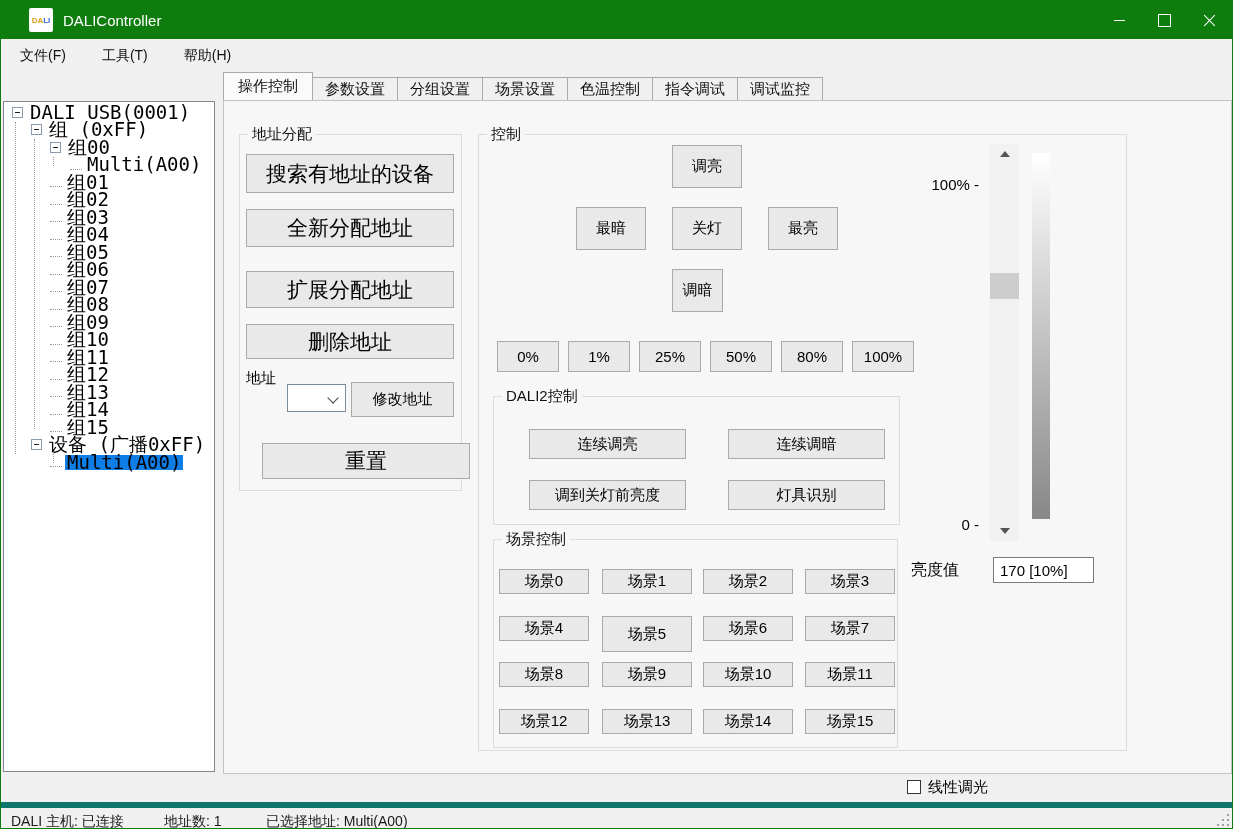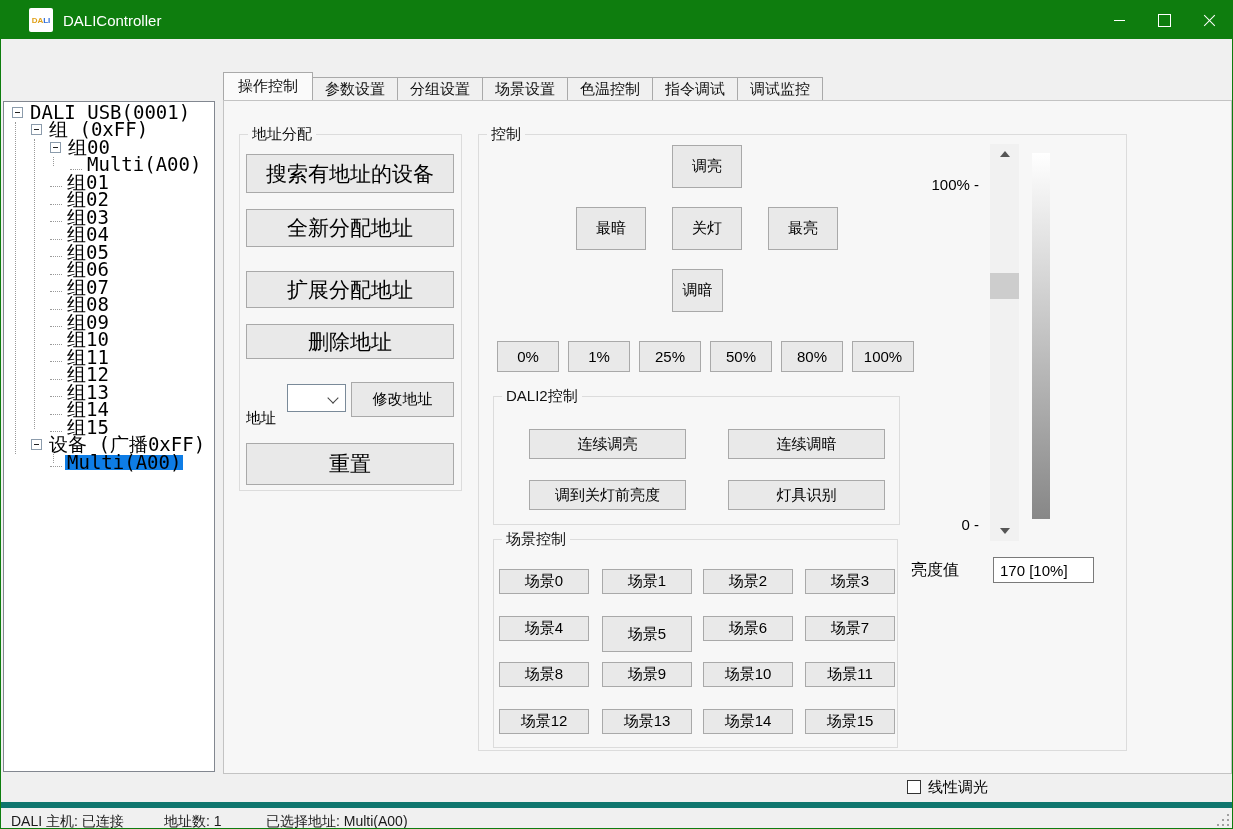--- a/index.html
+++ b/index.html
@@ -86,20 +86,25 @@
         </div>
       <div class="win-btn">
           <div class="glyph-max"></div>
         </div>
       <div class="win-btn">
           <div class="glyph-close"></div>
         </div>
     </div>
   </div>
 
+  <div class="menubar" id="menubar">
+      <div class="menu-item">文件(F)</div>
+      <div class="menu-item">工具(T)</div>
+      <div class="menu-item">帮助(H)</div>
+    </div>
 
   <div class="tabstrip" id="tabstrip">
       <div class="tab active">操作控制</div>
       <div class="tab">参数设置</div>
       <div class="tab">分组设置</div>
       <div class="tab">场景设置</div>
       <div class="tab">色温控制</div>
       <div class="tab">指令调试</div>
       <div class="tab">调试监控</div>
     </div>
@@ -198,27 +203,27 @@
     </div>
 
   <div class="groupbox" style="left:238px;top:133px;width:221px;height:355px;"></div>
   <div class="group-label" style="left:247px;top:125px;">地址分配</div>
   <div id="addr-buttons">
       <div class="btn big" style="left: 245px; top: 153px; width: 208px; height: 39px;">搜索有地址的设备</div>
       <div class="btn big" style="left: 245px; top: 208px; width: 208px; height: 38px;">全新分配地址</div>
       <div class="btn big" style="left: 245px; top: 270px; width: 208px; height: 37px;">扩展分配地址</div>
       <div class="btn big" style="left: 245px; top: 323px; width: 208px; height: 35px;">删除地址</div>
     </div>
-  <div class="field-label" style="left:245px;top:408px;">地址</div>
+  <div class="field-label" style="left:245px;top:368px;">地址</div>
   <div class="combo" style="left:286px;top:383px;width:59px;height:28px;">
     <span></span>
     <div class="combo-chevron"></div>
   </div>
   <div class="btn" style="left:350px;top:381px;width:103px;height:35px;">修改地址</div>
-  <div class="btn big" style="left:245px;top:442px;width:208px;height:42px;">重置</div>
+  <div class="btn big" style="left:261px;top:442px;width:208px;height:36px;">重置</div>
 
   <div class="groupbox" style="left:477px;top:133px;width:647px;height:615px;"></div>
   <div class="group-label" style="left:486px;top:125px;">控制</div>
 
   <div class="btn" style="left:671px;top:144px;width:70px;height:43px;">调亮</div>
   <div class="btn" style="left:575px;top:206px;width:70px;height:43px;">最暗</div>
   <div class="btn" style="left:671px;top:206px;width:70px;height:43px;">关灯</div>
   <div class="btn" style="left:767px;top:206px;width:70px;height:43px;">最亮</div>
   <div class="btn" style="left:671px;top:268px;width:51px;height:43px;">调暗</div>
 

